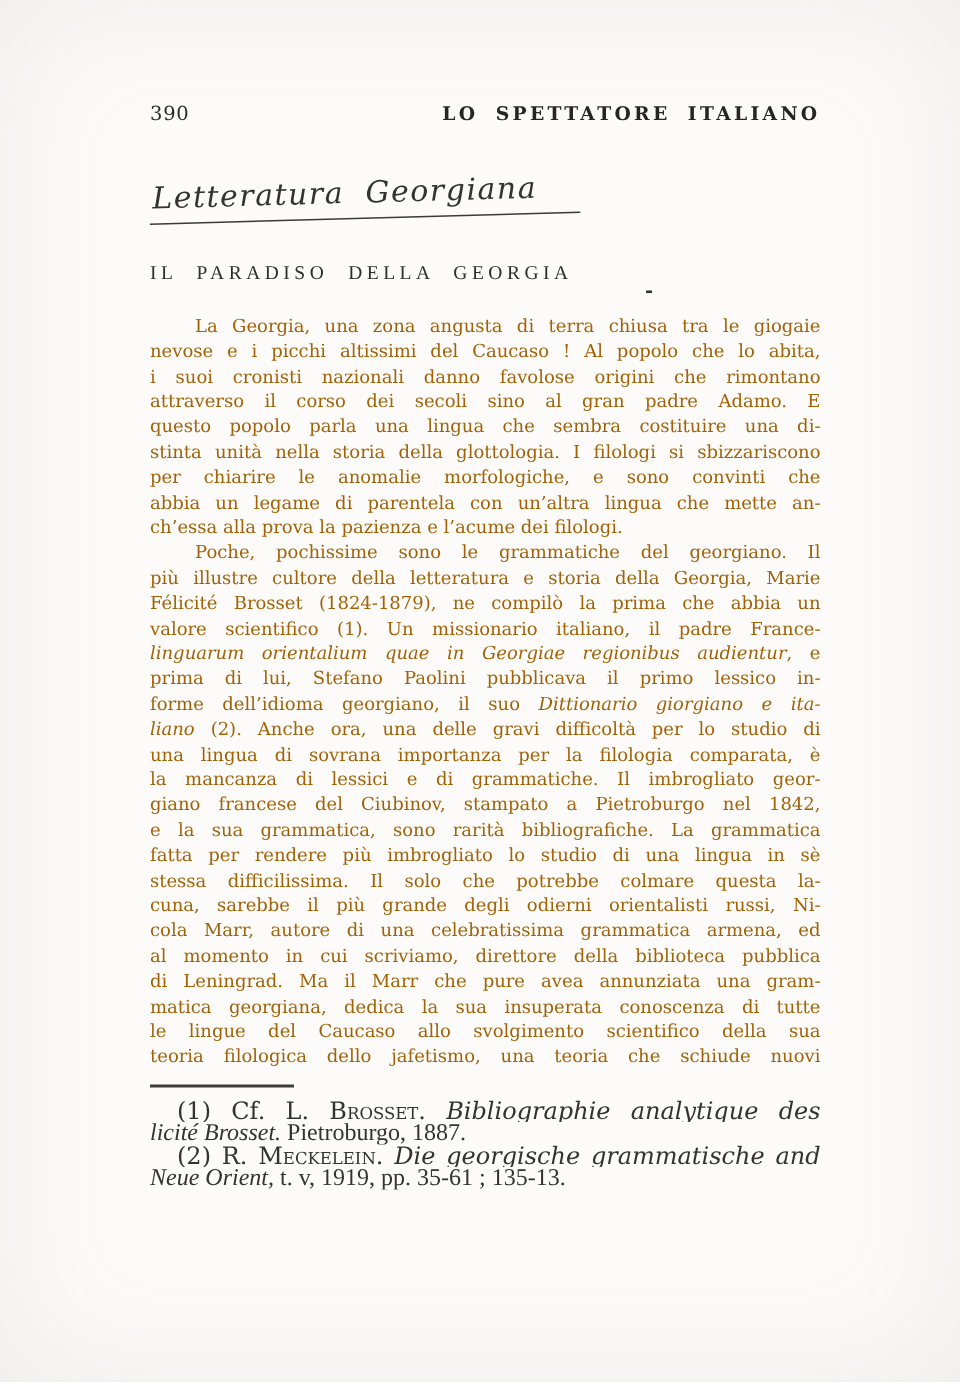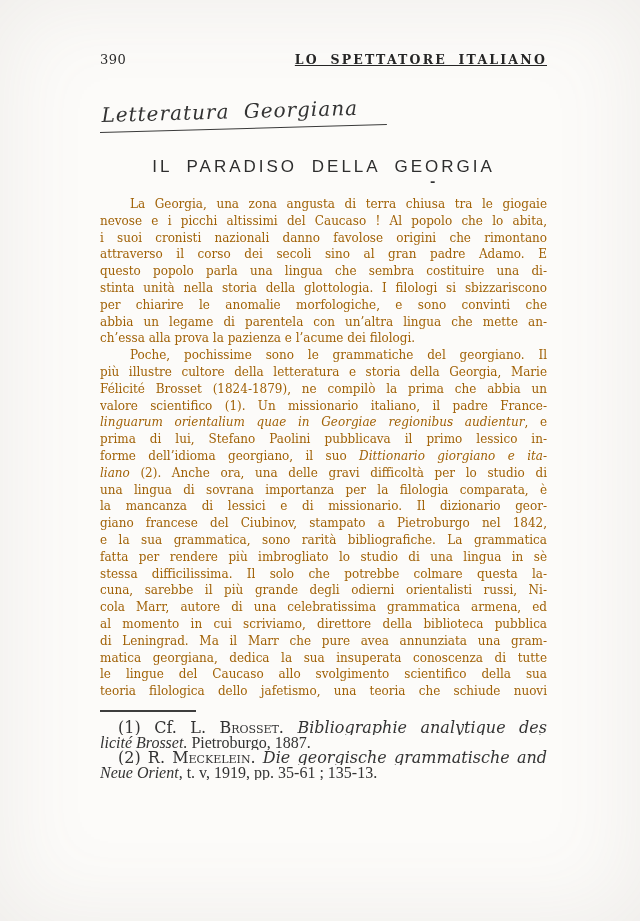--- a/index.html
+++ b/index.html
@@ -4,56 +4,54 @@
 <style>
   html, body { margin: 0; padding: 0; }
   body {
     width: 640px; height: 921px;
     background: #efeeec;
     font-family: "DejaVu Serif", serif;
   }
   .page {
     width: 640px; height: 921px;
     box-sizing: border-box;
-    padding: 52px 93px 0 100px;
+    padding: 68px 93px 0 100px;
     background: #fcfbf9;
     color: #2a2a2a;
     position: relative;
     box-shadow: inset 0 0 90px rgba(115,110,100,0.10);
   }
   .page-header {
     display: flex;
     justify-content: space-between;
     align-items: baseline;
   }
   .page-number { font-size: 13px; letter-spacing: 0.5px; }
   .running-head {
     font-size: 12.5px; font-weight: bold;
     letter-spacing: 2.2px; word-spacing: 5px;
     color: #252525;
-    text-decoration: underline;
   }
   .section-label-wrap { margin-top: 36px; height: 42px; }
   .section-label {
     display: inline-block;
     font-style: italic;
     font-size: 20px;
     letter-spacing: 1px; word-spacing: 7px;
     color: #333;
     border-bottom: 1.6px solid #3a3a3a;
     padding: 0 28px 5px 2px;
     transform: rotate(-1.6deg);
     transform-origin: left bottom;
   }
   .title {
     margin: 12px 0 0 0;
-    text-align: center;
-    font-family: Liberation Sans, sans-serif;
+    font-family: Liberation Serif, serif;
     font-weight: normal;
-    font-size: 17px;
+    font-size: 13px;
     letter-spacing: 3px;
     word-spacing: 7px;
     color: #2e2e2e;
   }
   .title-dash {
     height: 10px; line-height: 10px;
     padding-left: 330px;
     font-weight: bold; font-size: 13px;
     color: #333;
   }
@@ -111,21 +109,21 @@
       <div class="paragraph">
         <div class="line indent"><span>Poche, pochissime sono le grammatiche del georgiano. Il</span></div>
         <div class="line"><span>più illustre cultore della letteratura e storia della Georgia, Marie</span></div>
         <div class="line"><span>Félicité Brosset (1824-1879), ne compilò la prima che abbia un</span></div>
         <div class="line"><span>valore scientifico (1). Un missionario italiano, il padre France-</span></div>
         <div class="line"><span class="it">linguarum orientalium quae in Georgiae regionibus audientur</span><span>, e</span></div>
         <div class="line"><span>prima di lui, Stefano Paolini pubblicava il primo lessico in-</span></div>
         <div class="line"><span>forme dell’idioma georgiano, il suo </span><span class="it">Dittionario giorgiano e ita-</span></div>
         <div class="line"><span class="it">liano</span><span> (2). Anche ora, una delle gravi difficoltà per lo studio di</span></div>
         <div class="line"><span>una lingua di sovrana importanza per la filologia comparata, è</span></div>
-        <div class="line"><span>la mancanza di lessici e di missionario. Il dizionario geor-</span></div>
+        <div class="line"><span>la mancanza di lessici e di grammatiche. Il imbrogliato geor-</span></div>
         <div class="line"><span>giano francese del Ciubinov, stampato a Pietroburgo nel 1842,</span></div>
         <div class="line"><span>e la sua grammatica, sono rarità bibliografiche. La grammatica</span></div>
         <div class="line"><span>fatta per rendere più imbrogliato lo studio di una lingua in sè</span></div>
         <div class="line"><span>stessa difficilissima. Il solo che potrebbe colmare questa la-</span></div>
         <div class="line"><span>cuna, sarebbe il più grande degli odierni orientalisti russi, Ni-</span></div>
         <div class="line"><span>cola Marr, autore di una celebratissima grammatica armena, ed</span></div>
         <div class="line"><span>al momento in cui scriviamo, direttore della biblioteca pubblica</span></div>
         <div class="line"><span>di Leningrad. Ma il Marr che pure avea annunziata una gram-</span></div>
         <div class="line"><span>matica georgiana, dedica la sua insuperata conoscenza di tutte</span></div>
         <div class="line"><span>le lingue del Caucaso allo svolgimento scientifico della sua</span></div>

